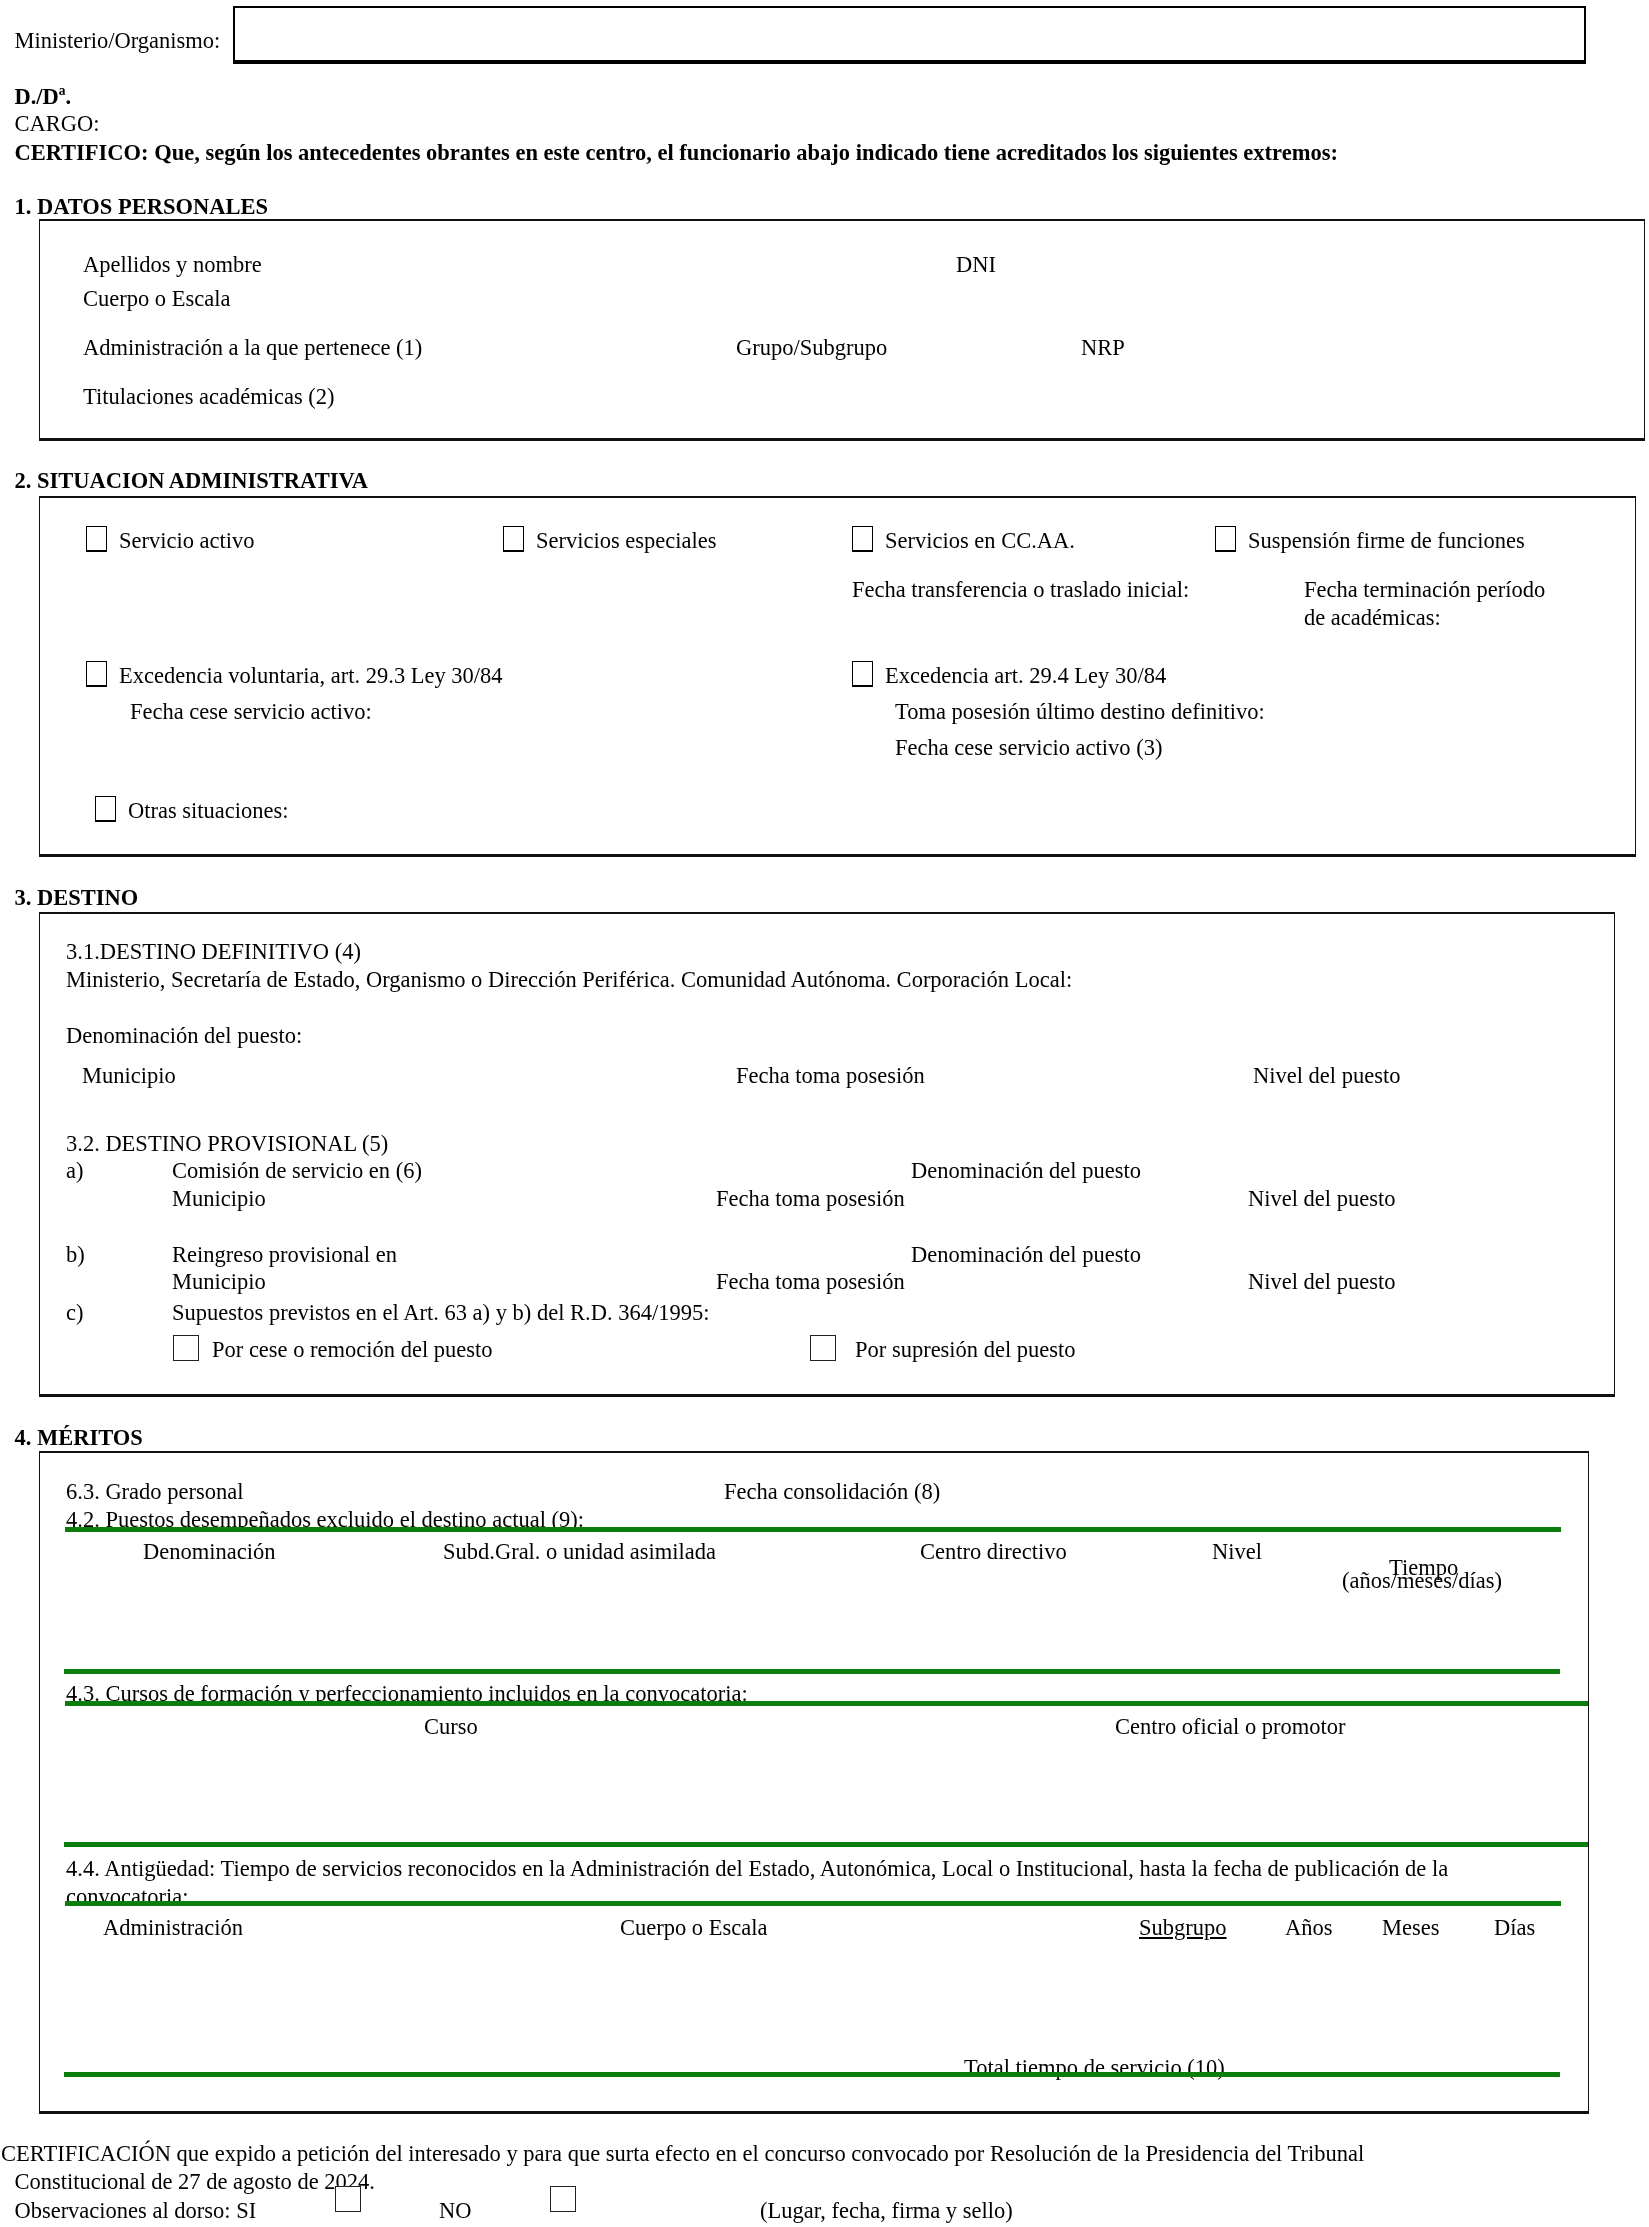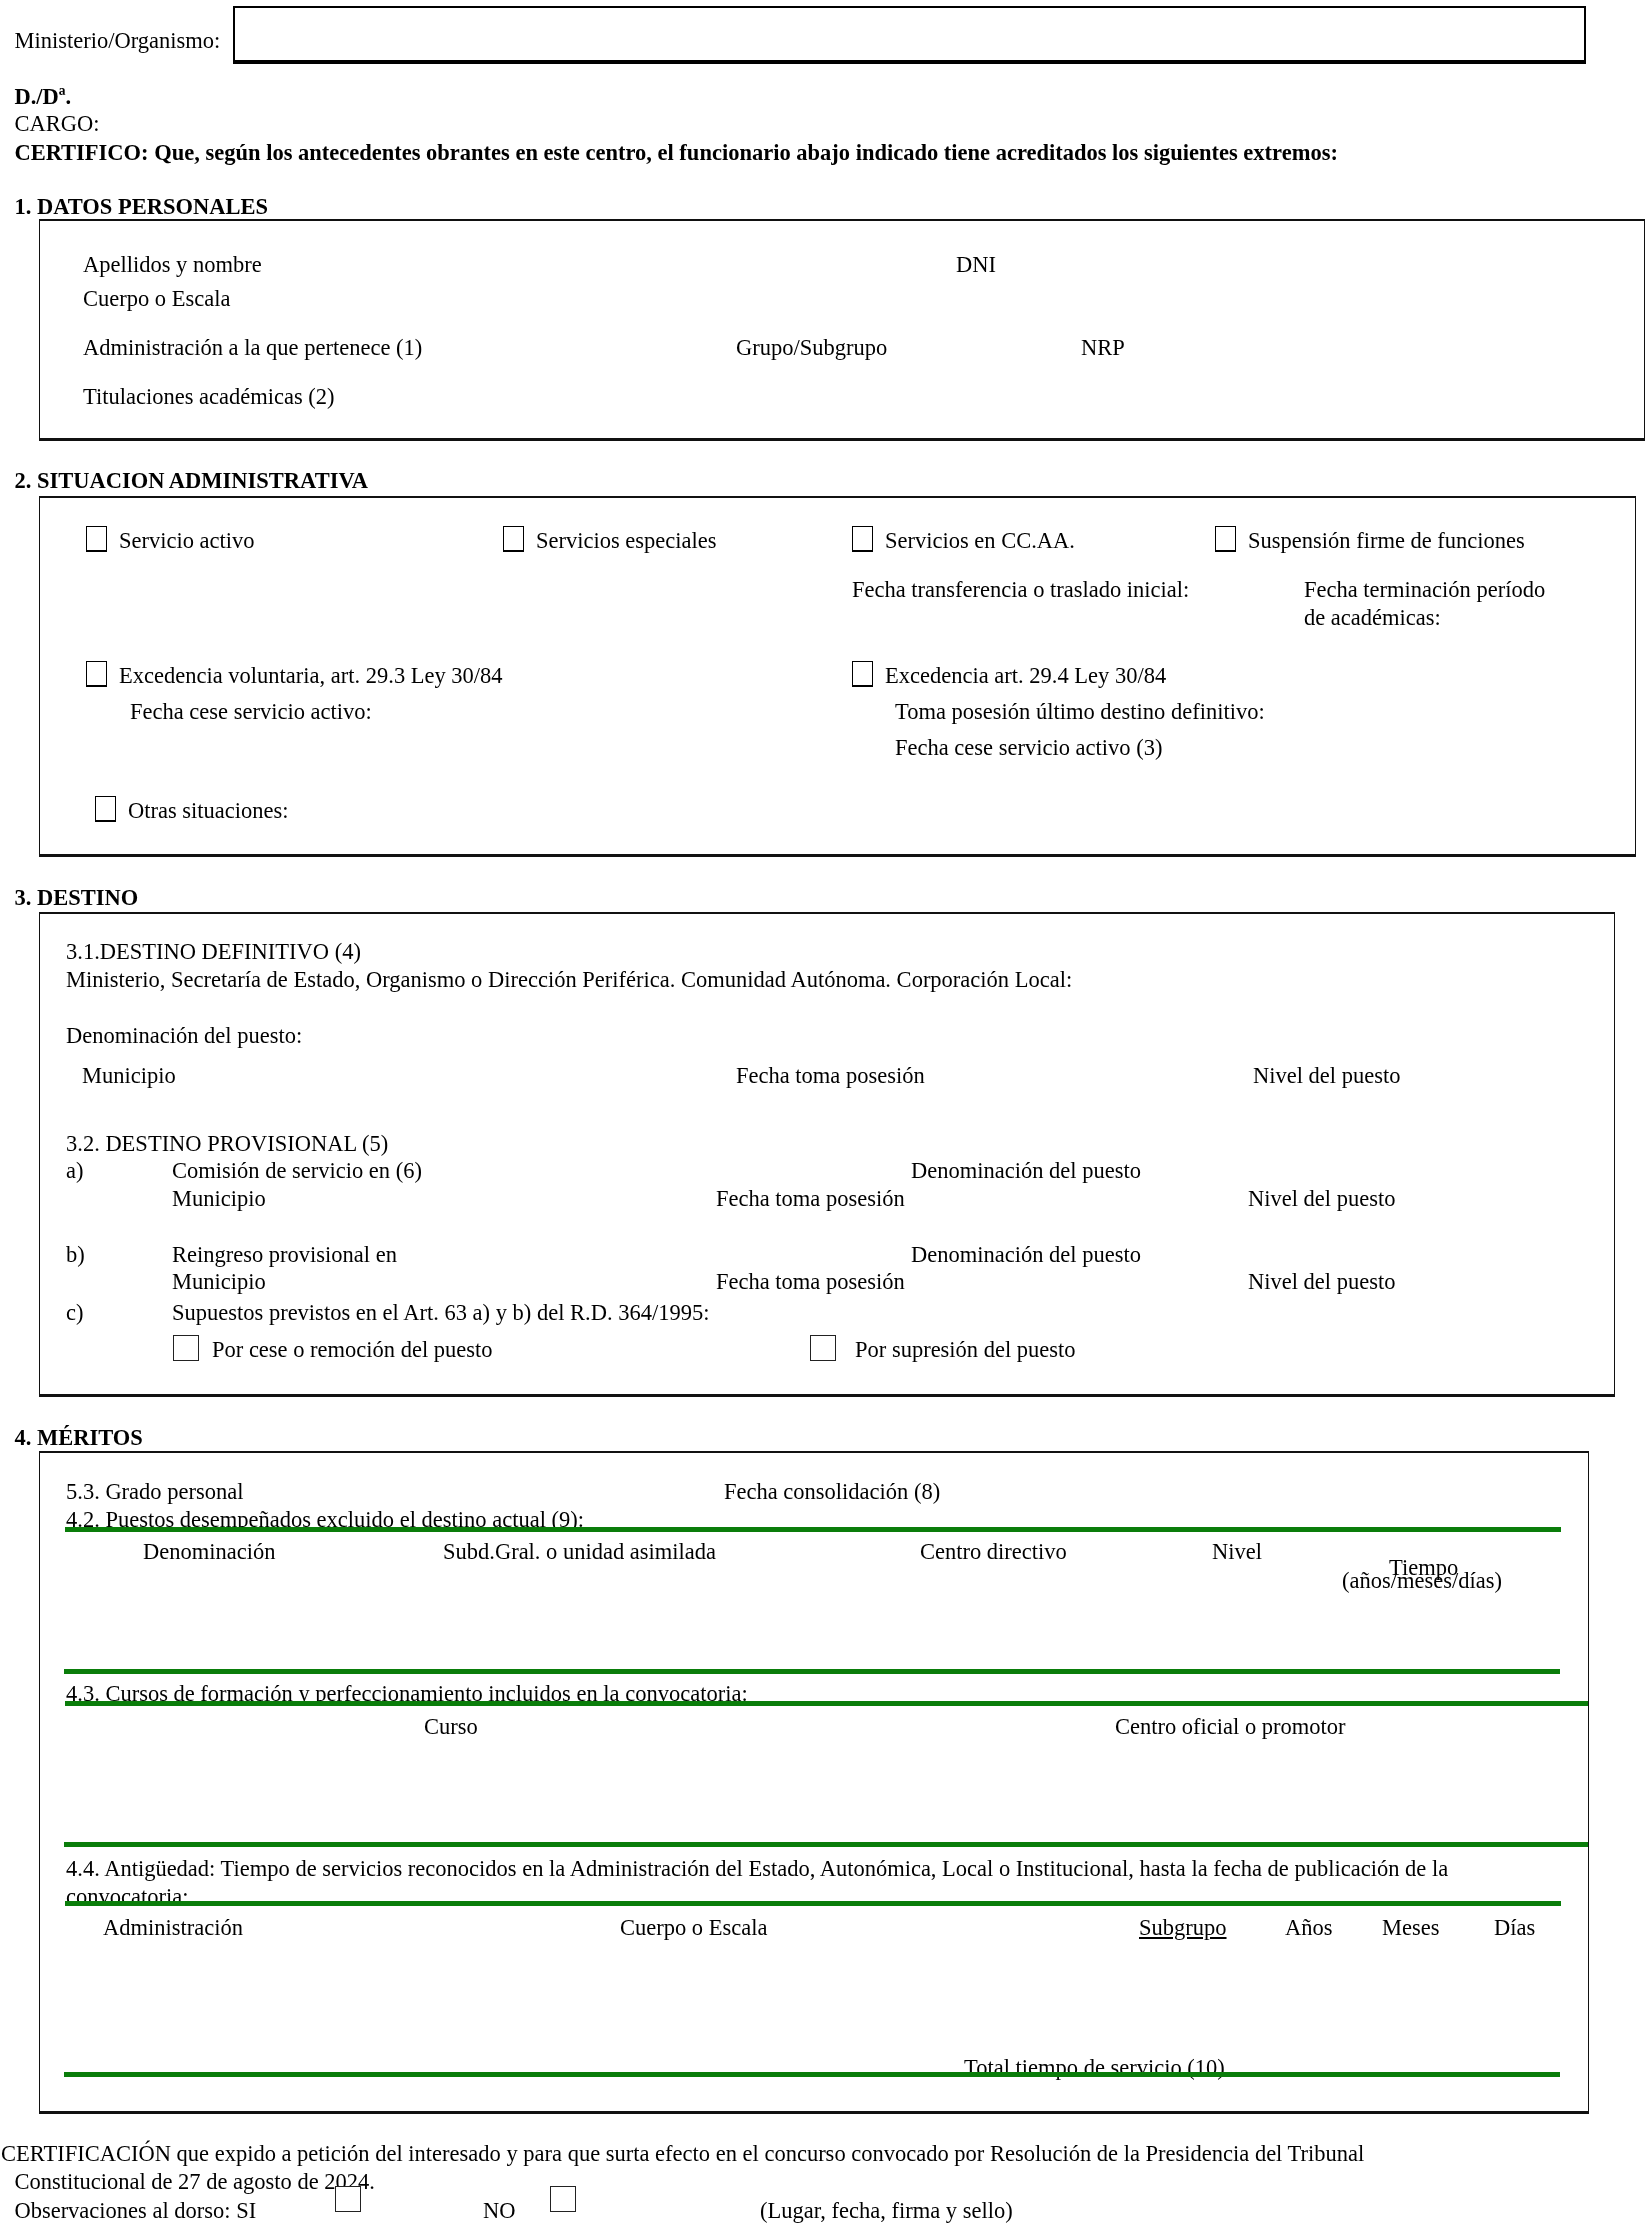--- a/index.html
+++ b/index.html
@@ -89,21 +89,21 @@
 <span class="t" style="left:172px;top:1302px;">Supuestos previstos en el Art. 63 a) y b) del R.D. 364/1995:</span>
 
 <div class="cb sq" style="left:173px;top:1335px;"></div>
 <span class="t" style="left:212px;top:1339px;">Por cese o remoción del puesto</span>
 <div class="cb sq" style="left:810px;top:1335px;"></div>
 <span class="t" style="left:855px;top:1339px;">Por supresión del puesto</span>
 
 <span class="t b" style="left:14.4px;top:1427px;">4. MÉRITOS</span>
 <div class="box" style="left:39px;top:1451px;width:1550px;height:663px;"></div>
 
-<span class="t" style="left:66px;top:1481px;">5.3. Grado personal</span>
+<span class="t" style="left:66px;top:1481px;">6.3. Grado personal</span>
 <span class="t" style="left:724px;top:1481px;">Fecha consolidación (8)</span>
 <span class="t" style="left:66px;top:1509px;">4.2. Puestos desempeñados excluido el destino actual (9):</span>
 <div class="gl" style="left:65px;top:1527px;width:1496px;"></div>
 
 <span class="t" style="left:143px;top:1541px;">Denominación</span>
 <span class="t" style="left:443px;top:1541px;">Subd.Gral. o unidad asimilada</span>
 <span class="t" style="left:920px;top:1541px;">Centro directivo</span>
 <span class="t" style="left:1212px;top:1541px;">Nivel</span>
 <span class="t" style="left:1389px;top:1541px;margin-top:16px;">Tiempo</span>
 <span class="t" style="left:1342px;top:1570px;">(años/meses/días)</span>
@@ -125,16 +125,16 @@
 <span class="t" style="left:1382px;top:1917px;">Meses</span>
 <span class="t" style="left:1494px;top:1917px;">Días</span>
 
 <span class="t" style="left:964px;top:2057px;">Total tiempo de servicio (10)</span>
 <div class="gl" style="left:64px;top:2072px;width:1496px;"></div>
 
 <span class="t" style="left:1px;top:2143px;">CERTIFICACIÓN que expido a petición del interesado y para que surta efecto en el concurso convocado por Resolución de la Presidencia del Tribunal</span>
 <span class="t" style="left:14.4px;top:2171px;">Constitucional de 27 de agosto de 2024.</span>
 <span class="t" style="left:14.4px;top:2200px;">Observaciones al dorso: SI</span>
 <div class="cb sq" style="left:335px;top:2186px;"></div>
-<span class="t" style="left:439px;top:2200px;margin-left:44px;">NO</span>
+<span class="t" style="left:439px;top:2200px;">NO</span>
 <div class="cb sq" style="left:550px;top:2186px;"></div>
 <span class="t" style="left:760px;top:2200px;">(Lugar, fecha, firma y sello)</span>
 
 
 </body></html>

